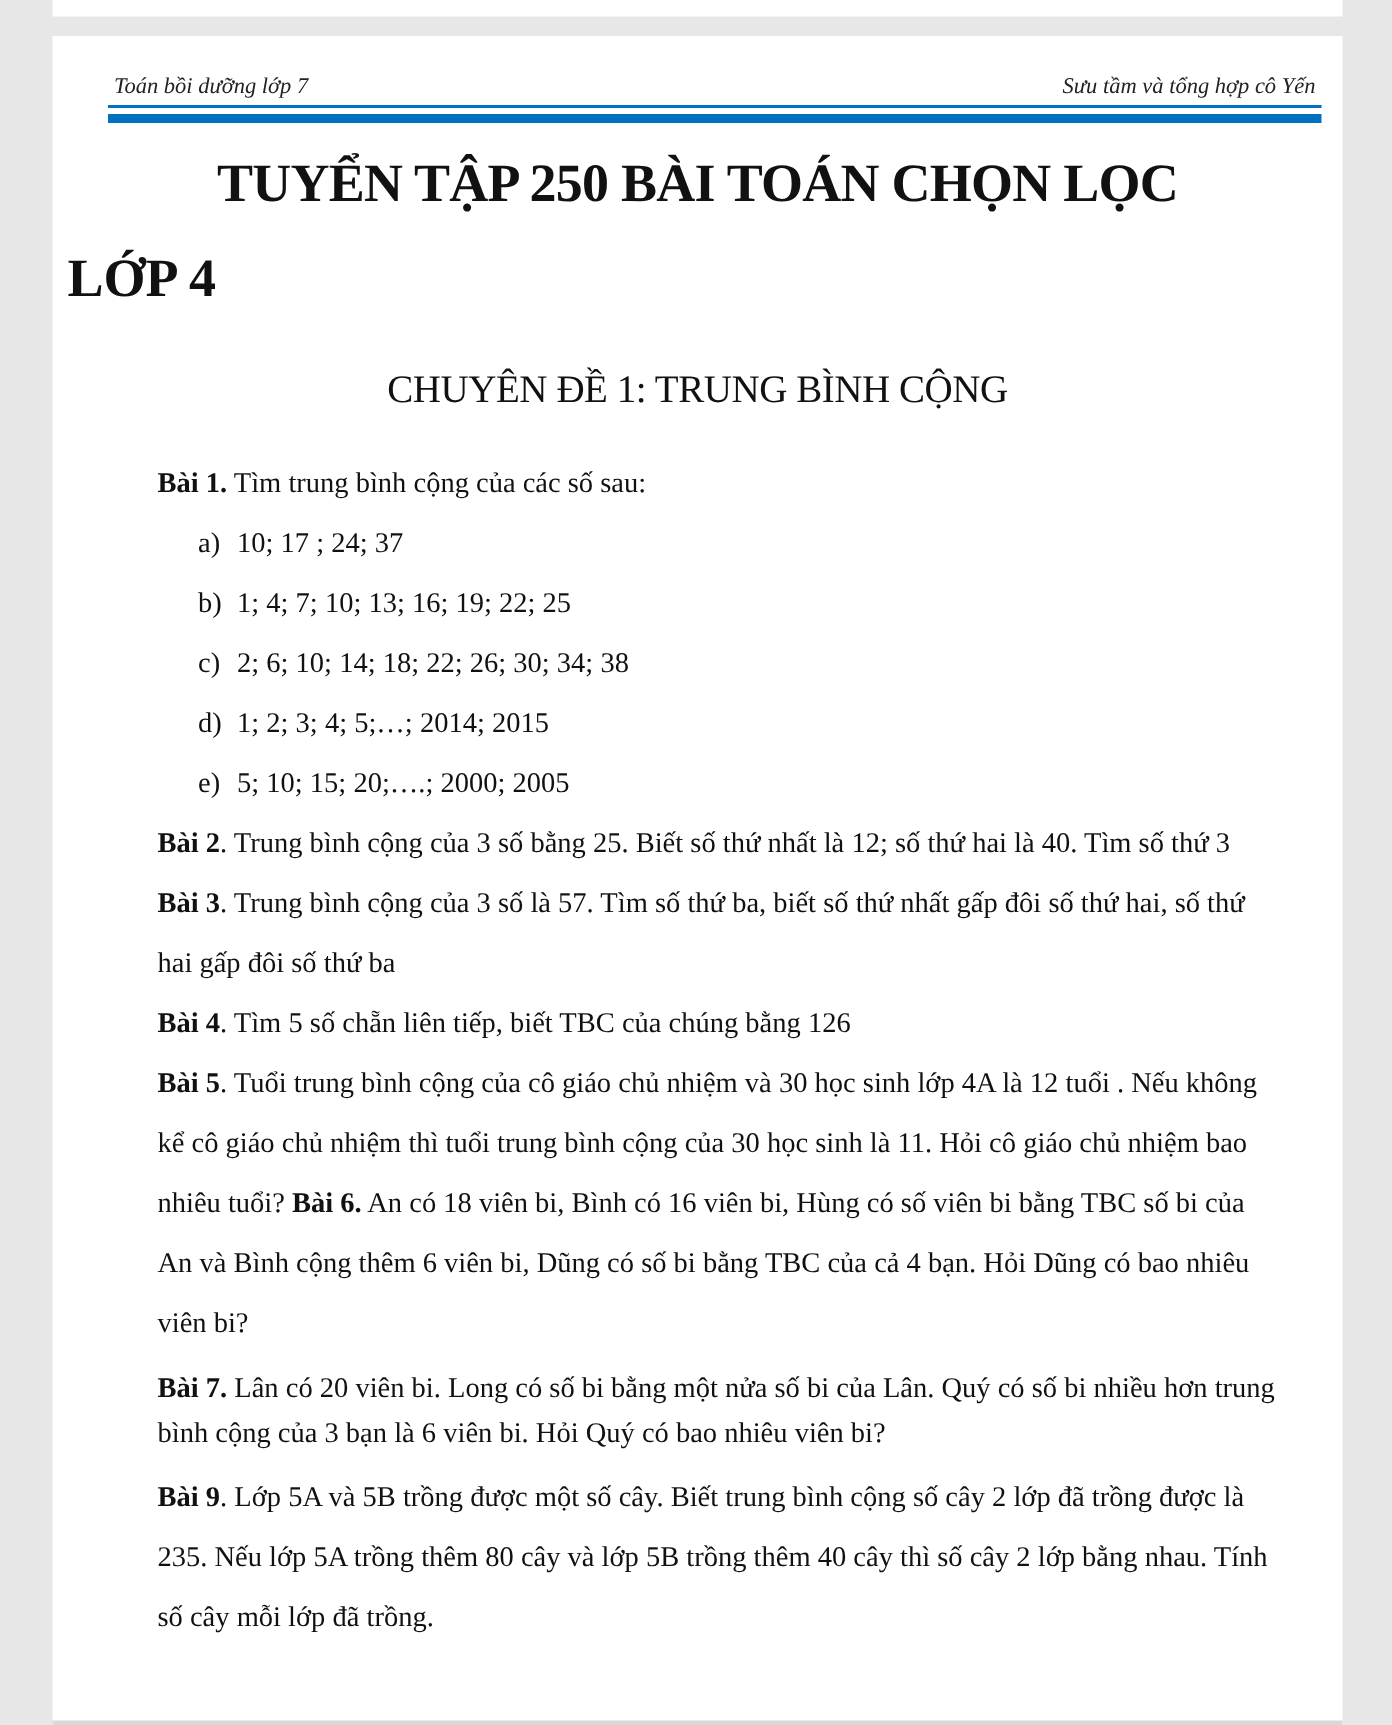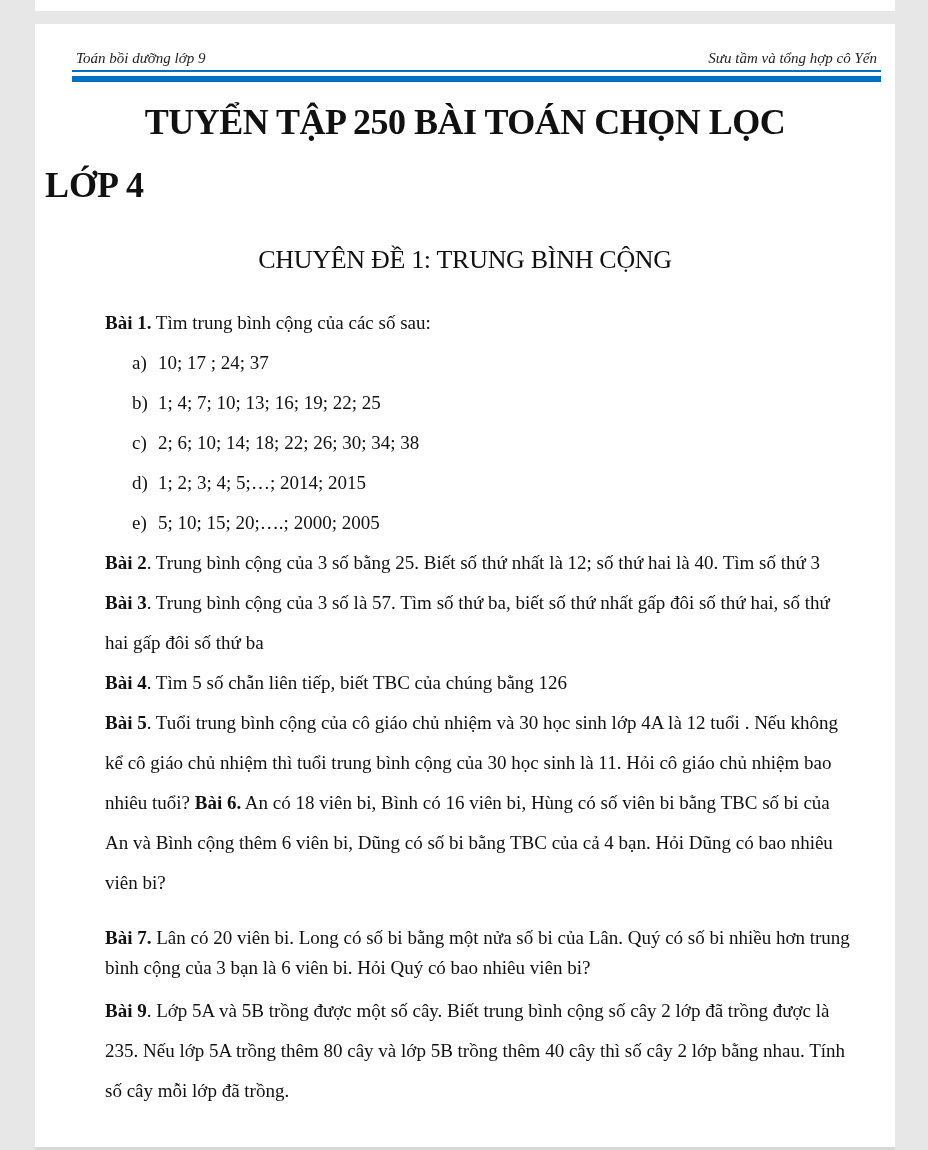--- a/index.html
+++ b/index.html
@@ -26,37 +26,37 @@
     font-style:italic; font-size:15px; color:#222;
   }
   .header-bar {
     margin:4px 14px 0 37px; height:6px; background:var(--accent);
   }
   .title1 { margin:22px 10px 0; text-align:center; font-weight:bold; font-size:36px; line-height:1.05; letter-spacing:-0.5px; }
   .title2 { margin:25px 10px 0; text-align:left; font-weight:bold; font-size:36px; line-height:1.05; }
   .section-heading { margin:41px 10px 0; text-align:center; font-weight:normal; font-size:26px; line-height:1.05; letter-spacing:-0.3px; }
   #problems { margin:30px 40px 0 70px; font-size:19px; line-height:40px; }
   .problem { margin:0; }
-  .problem.tight { line-height:30px; margin:20px 0 8px; }
+  .problem.tight { line-height:30px; margin:8px 0 8px; }
   .b { font-weight:bold; }
   .sub-item { padding-left:27px; }
   .marker { display:inline-block; width:26px; }
   .bottom-strip {
     position:absolute; left:35px; bottom:0; width:860px; height:3px;
     background:#d8d8d8;
   }
 </style>
 </head>
 <body>
 
 <div class="prev-page"></div>
 
 <div class="page">
   <div class="header-row">
-    <span>Toán bồi dưỡng lớp 9</span>
+    <span>Toán bồi dưỡng lớp 7</span>
     <span>Sưu tầm và tổng hợp cô Yến</span>
   </div>
   <div class="header-bar"></div>
 
   <div class="title1">TUYỂN TẬP 250 BÀI TOÁN CHỌN LỌC</div>
   <div class="title2">LỚP 4</div>
   <div class="section-heading">CHUYÊN ĐỀ 1: TRUNG BÌNH CỘNG</div>
 
   <div id="problems">
       <p class="problem"><span class="b">Bài 1.</span><span> Tìm trung bình cộng của các số sau:</span></p>

